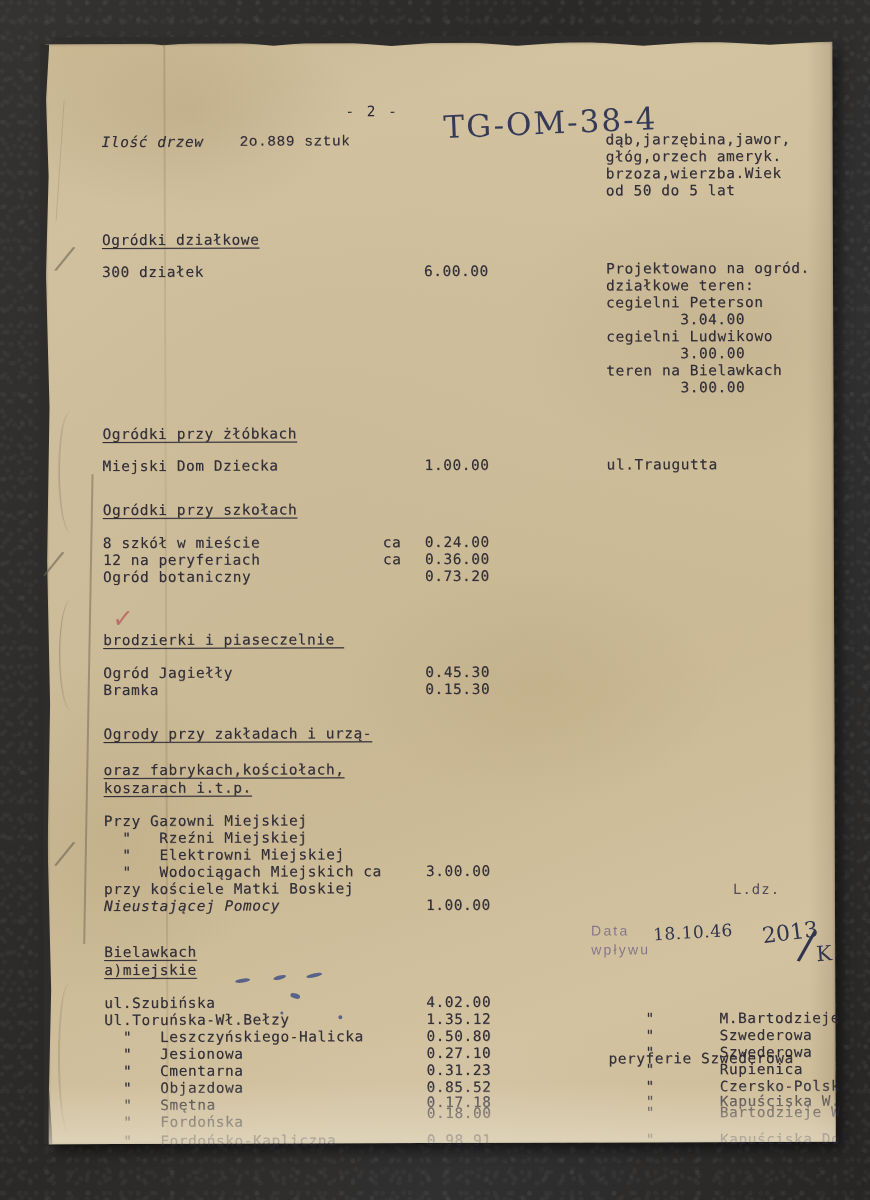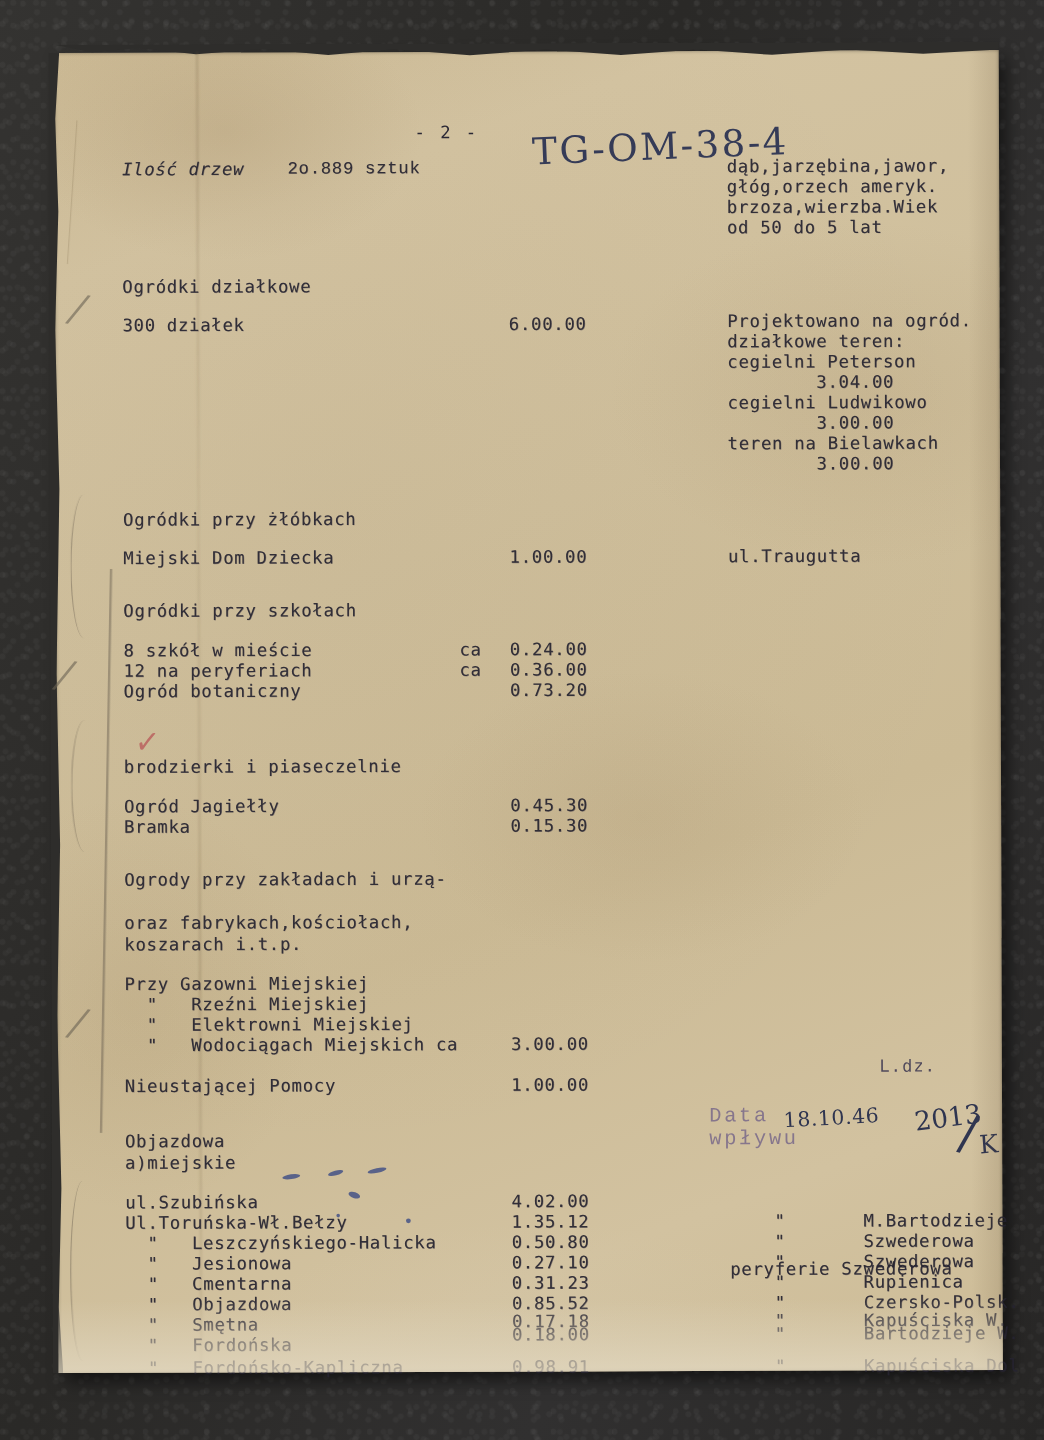--- a/index.html
+++ b/index.html
@@ -103,20 +103,21 @@
     position: absolute;
     color: #262430;
     font-size: 14.4px;
     line-height: 17.6px;
     white-space: pre;
     letter-spacing: 0.6px;
     text-shadow: 0.4px 0.3px 0.5px rgba(40,35,60,0.42);
     opacity: 0.93;
   }
   .tw.u {
+    text-decoration: underline;
     text-underline-offset: 3px;
     text-decoration-thickness: 1.1px;
   }
 
   
   .pageno {
     position: absolute;
     font-size: 14.4px;
     color: #2a2734;
     letter-spacing: 2px;
@@ -160,23 +161,23 @@
     left: 605px; top: 880px;
     font-size: 17px;
     transform: rotate(-3deg);
     color: #2f3550;
     letter-spacing: 0.5px;
   }
 
   
   .stamp {
     position: absolute;
-    font-family: Liberation Mono, monospace;
+    font-family: Liberation Sans, sans-serif;
     color: #6a5a86;
-    font-size: 17px;
+    font-size: 14px;
     letter-spacing: 2.2px;
     white-space: pre;
     opacity: 0.72;
     line-height: 19px;
   }
   #stamp-data   { left: 543px; top: 879px; }
   #stamp-ldz    { left: 673px; top: 838px; font-size: 14px; letter-spacing: 1px; color: #3a3550; opacity: 0.85; font-family: "DejaVu Sans Mono", monospace; margin-left: 12px; }
   .pencil-check {
     position: absolute;
     font-family: "DejaVu Serif", serif;
@@ -277,24 +278,25 @@
 
     <div class="tw u" style="left:56px; top:682px;">Ogrody przy zakładach i urzą-</div>
     <div class="tw u" style="left:56px; top:718px;">oraz fabrykach,kościołach,</div>
     <div class="tw u" style="left:56px; top:736px;">koszarach i.t.p.</div>
 
     <div class="tw" style="left:56px; top:769px;">Przy Gazowni Miejskiej</div>
     <div class="tw" style="left:56px; top:786px;">  "   Rzeźni Miejskiej</div>
     <div class="tw" style="left:56px; top:803px;">  "   Elektrowni Miejskiej</div>
     <div class="tw" style="left:56px; top:820px;">  "   Wodociągach Miejskich ca</div>
     <div class="tw" style="left:378px; top:820px;">3.00.00</div>
-    <div class="tw" style="left:56px; top:854px;">Nieustającej Pomocy</div>
+    <div class="tw" style="left:56px; top:837px;">przy kościele Matki Boskiej</div>
+    <div class="tw" style="left:56px; top:854px;font-style:italic;">Nieustającej Pomocy</div>
     <div class="tw" style="left:378px; top:854px;">1.00.00</div>
 
-    <div class="tw u" style="left:56px; top:900px;">Objazdowa</div>
+    <div class="tw u" style="left:56px; top:900px;">Bielawkach</div>
     <div class="tw u" style="left:56px; top:918px;">a)miejskie</div>
 
     <div class="tw" style="left:56px;  top:951px;">ul.Szubińska</div>
     <div class="tw" style="left:378px; top:951px;">4.02.00</div>
     <div class="tw" style="left:56px;  top:968px;">Ul.Toruńska-Wł.Bełzy</div>
     <div class="tw" style="left:378px; top:968px;">1.35.12</div>
     <div class="tw" style="left:56px;  top:985px;">  "   Leszczyńskiego-Halicka</div>
     <div class="tw" style="left:378px; top:985px;">0.50.80</div>
     <div class="tw" style="left:56px;  top:1002px;">  "   Jesionowa</div>
     <div class="tw" style="left:378px; top:1002px;">0.27.10</div>

